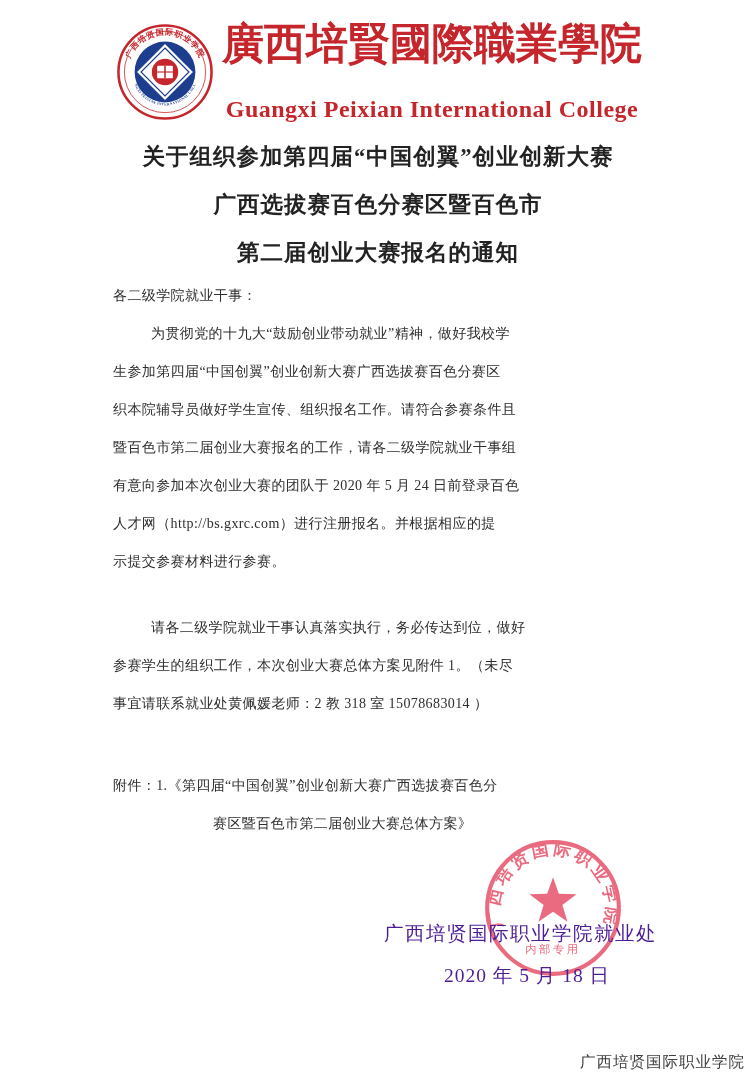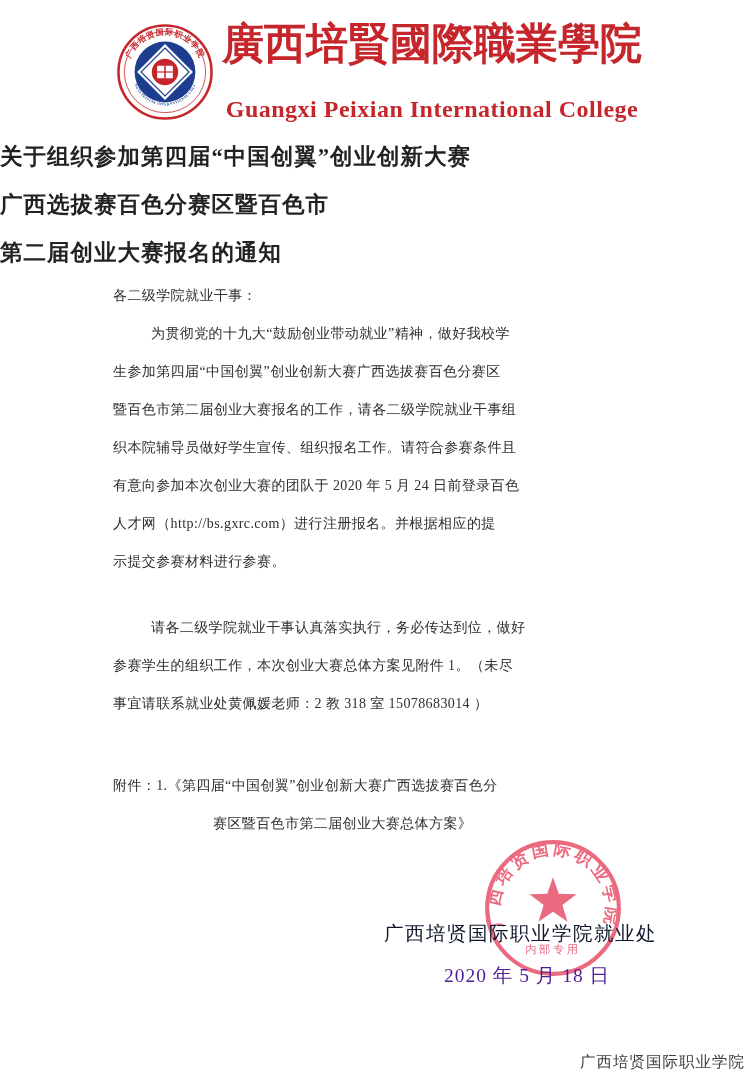--- a/index.html
+++ b/index.html
@@ -23,39 +23,39 @@
     color:#c5262c; font-size:42px; font-weight:bold;
     letter-spacing:0px; line-height:1.15; white-space:nowrap;
     font-family:"Liberation Serif","DejaVu Serif",serif;
     transform:scaleY(1.02);
   }
   .brand-en {
     color:#c5262c; font-size:24px; font-weight:bold;
     letter-spacing:0.5px; white-space:nowrap; margin-top:1px;
   }
   
-  .title-block { margin-top:10px; }
+  .title-block { margin-top:10px; text-align:center; }
   .title-line {
     font-size:22.5px; font-weight:600; color:#222;
     line-height:48px; letter-spacing:1px;
   }
   
   .body-block {
     margin:0 108px 0 113px;
     font-size:14px; color:#2e2e2e; letter-spacing:0.4px;
   }
   .body-line { line-height:38px; white-space:nowrap; }
   .indent { padding-left:38px; }
   .para2 { margin-top:28px; }
   .attachment { margin-top:44px; }
   .attach-line2 { padding-left:100px; }
   
   .sign-org {
     position:absolute; top:920px; right:99px;
-    font-size:19.5px; color:#0f172a; letter-spacing:1.5px; white-space:nowrap;
+    font-size:19.5px; color:#4c1d95; letter-spacing:1.5px; white-space:nowrap;
   }
   .sign-date {
     position:absolute; top:962px; right:146px;
     font-size:19.5px; color:#4c1d95; letter-spacing:1px; white-space:nowrap;
   }
   .seal {
     position:absolute; left:481px; top:836px;
     width:144px; height:144px;
     opacity:0.88; mix-blend-mode:multiply;
     pointer-events:none;
@@ -105,22 +105,22 @@
     <div class="title-line">广西选拔赛百色分赛区暨百色市</div>
     <div class="title-line">第二届创业大赛报名的通知</div>
   </div>
 
   <div class="body-block">
     <div class="body-line">各二级学院就业干事：</div>
 
     <div>
       <div class="body-line indent">为贯彻党的十九大“鼓励创业带动就业”精神，做好我校学</div>
       <div class="body-line">生参加第四届“中国创翼”创业创新大赛广西选拔赛百色分赛区</div>
+      <div class="body-line">织本院辅导员做好学生宣传、组织报名工作。请符合参赛条件且</div>
       <div class="body-line">暨百色市第二届创业大赛报名的工作，请各二级学院就业干事组</div>
-      <div class="body-line">织本院辅导员做好学生宣传、组织报名工作。请符合参赛条件且</div>
       <div class="body-line">有意向参加本次创业大赛的团队于 2020 年 5 月 24 日前登录百色</div>
       <div class="body-line">人才网（http://bs.gxrc.com）进行注册报名。并根据相应的提</div>
       <div class="body-line">示提交参赛材料进行参赛。</div>
     </div>
 
     <div class="para2">
       <div class="body-line indent">请各二级学院就业干事认真落实执行，务必传达到位，做好</div>
       <div class="body-line">参赛学生的组织工作，本次创业大赛总体方案见附件 1。（未尽</div>
       <div class="body-line">事宜请联系就业处黄佩媛老师：2 教 318 室  15078683014 ）</div>
     </div>

